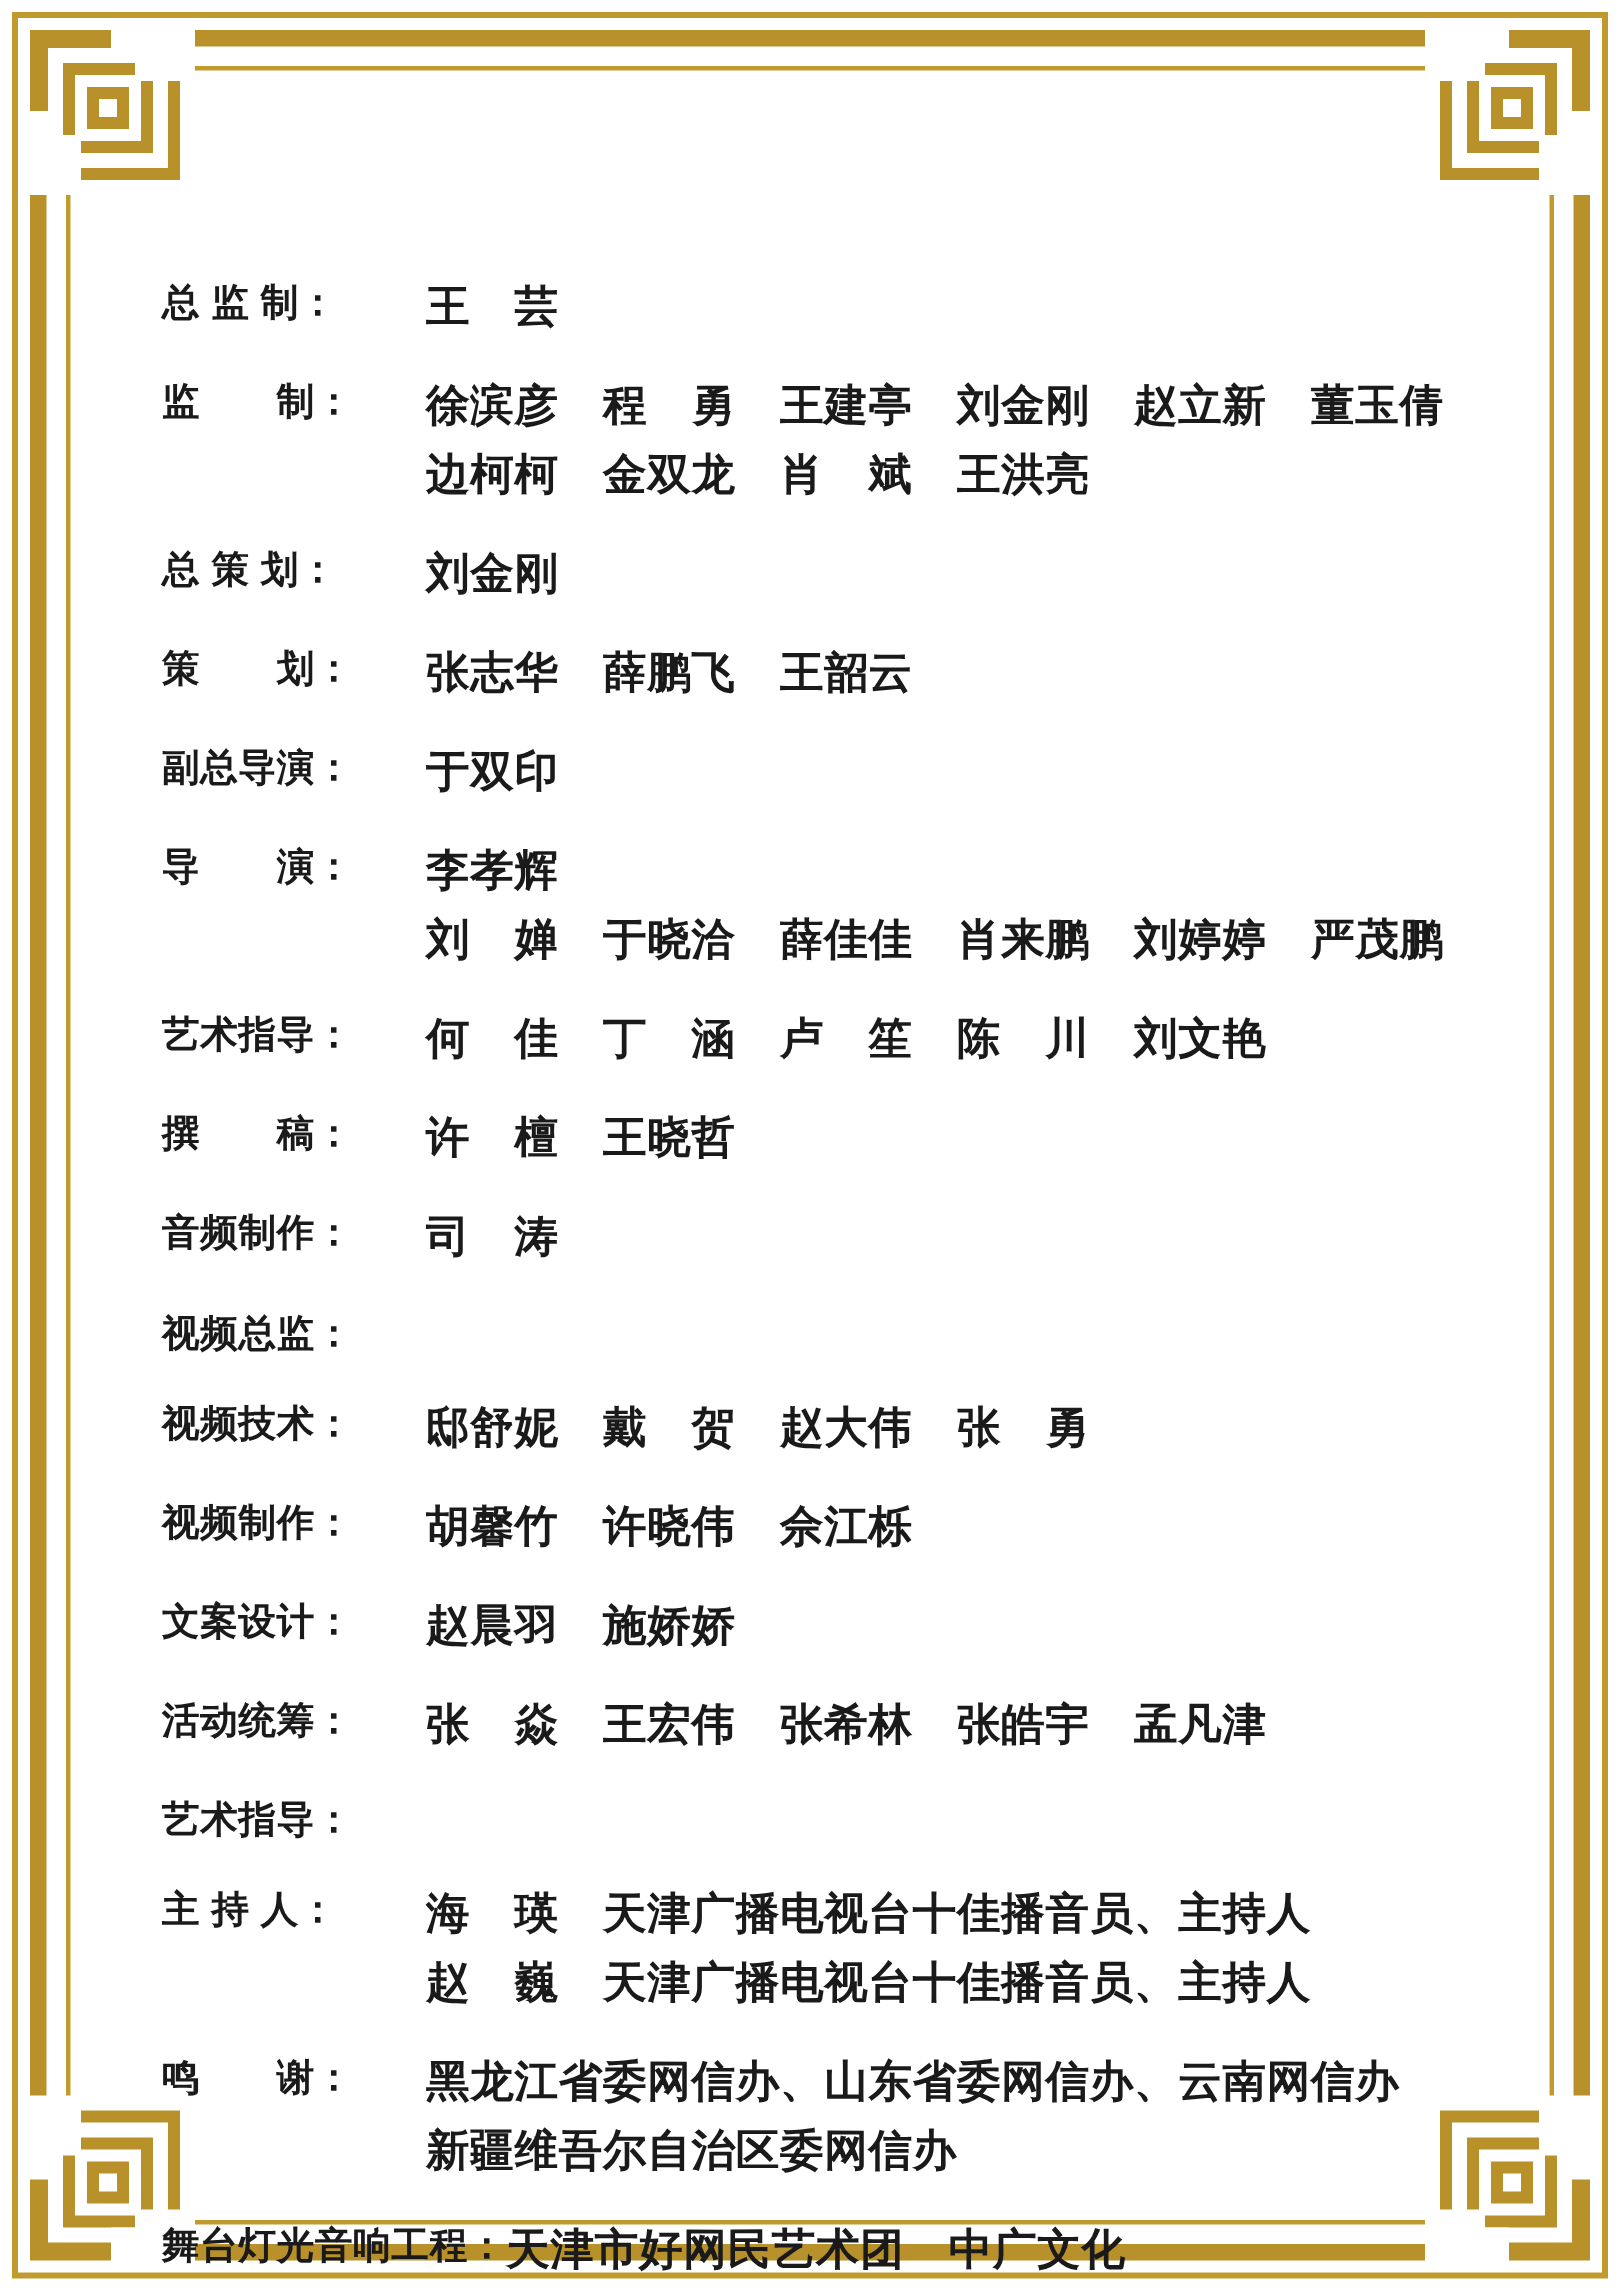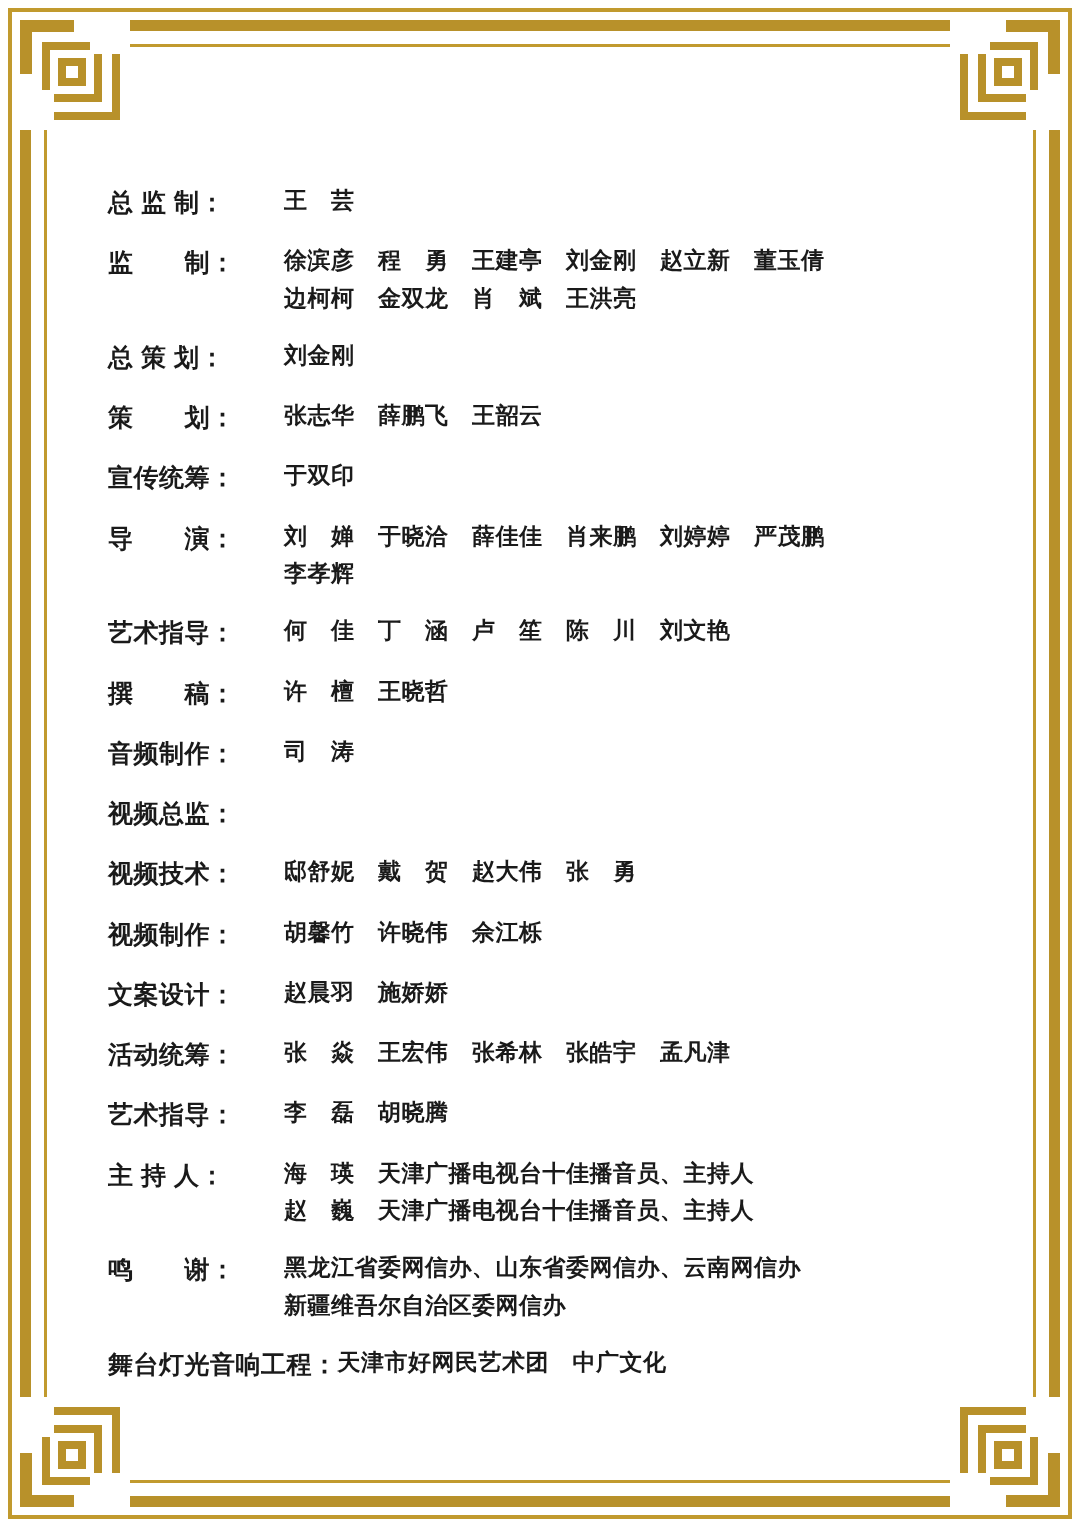--- a/index.html
+++ b/index.html
@@ -96,21 +96,21 @@
     color: #1a1a1a;
     letter-spacing: 0.5px;
     white-space: nowrap;
   }
   .credit-label.wide {
     width: auto;
     padding-right: 0;
   }
   .credit-values {
     flex: 1 1 auto;
-    font-size: 23px;
+    font-size: 29px;
     font-weight: 700;
     color: #1a1a1a;
     letter-spacing: 0.5px;
   }
   .credit-values .line {
     display: block;
     white-space: nowrap;
   }
   .credit-values .line + .line {
     margin-top: 4px;
@@ -191,31 +191,31 @@
 
   <div class="credit-row">
     <div class="credit-label">策　　划：</div>
     <div class="credit-values">
       <span class="line">张志华　薛鹏飞　王韶云</span>
     </div>
   </div>
 
 
   <div class="credit-row">
-    <div class="credit-label">宣传统筹：</div>
+    <div class="credit-label">副总导演：</div>
     <div class="credit-values">
       <span class="line">于双印</span>
     </div>
   </div>
 
   <div class="credit-row">
     <div class="credit-label">导　　演：</div>
     <div class="credit-values">
+      <span class="line">李孝辉</span>
       <span class="line">刘　婵　于晓洽　薛佳佳　肖来鹏　刘婷婷　严茂鹏</span>
-      <span class="line">李孝辉</span>
     </div>
   </div>
 
   <div class="credit-row">
     <div class="credit-label">艺术指导：</div>
     <div class="credit-values">
       <span class="line">何　佳　丁　涵　卢　笙　陈　川　刘文艳</span>
     </div>
   </div>
 
@@ -261,23 +261,20 @@
 
   <div class="credit-row">
     <div class="credit-label">活动统筹：</div>
     <div class="credit-values">
       <span class="line">张　焱　王宏伟　张希林　张皓宇　孟凡津</span>
     </div>
   </div>
 
   <div class="credit-row">
     <div class="credit-label">艺术指导：</div>
-    <div class="credit-values">
-      <span class="line">李　磊　胡晓腾</span>
-    </div>
   </div>
 
   <div class="credit-row">
     <div class="credit-label">主 持 人：</div>
     <div class="credit-values">
       <span class="line">海　瑛　天津广播电视台十佳播音员、主持人</span>
       <span class="line">赵　巍　天津广播电视台十佳播音员、主持人</span>
     </div>
   </div>
 

